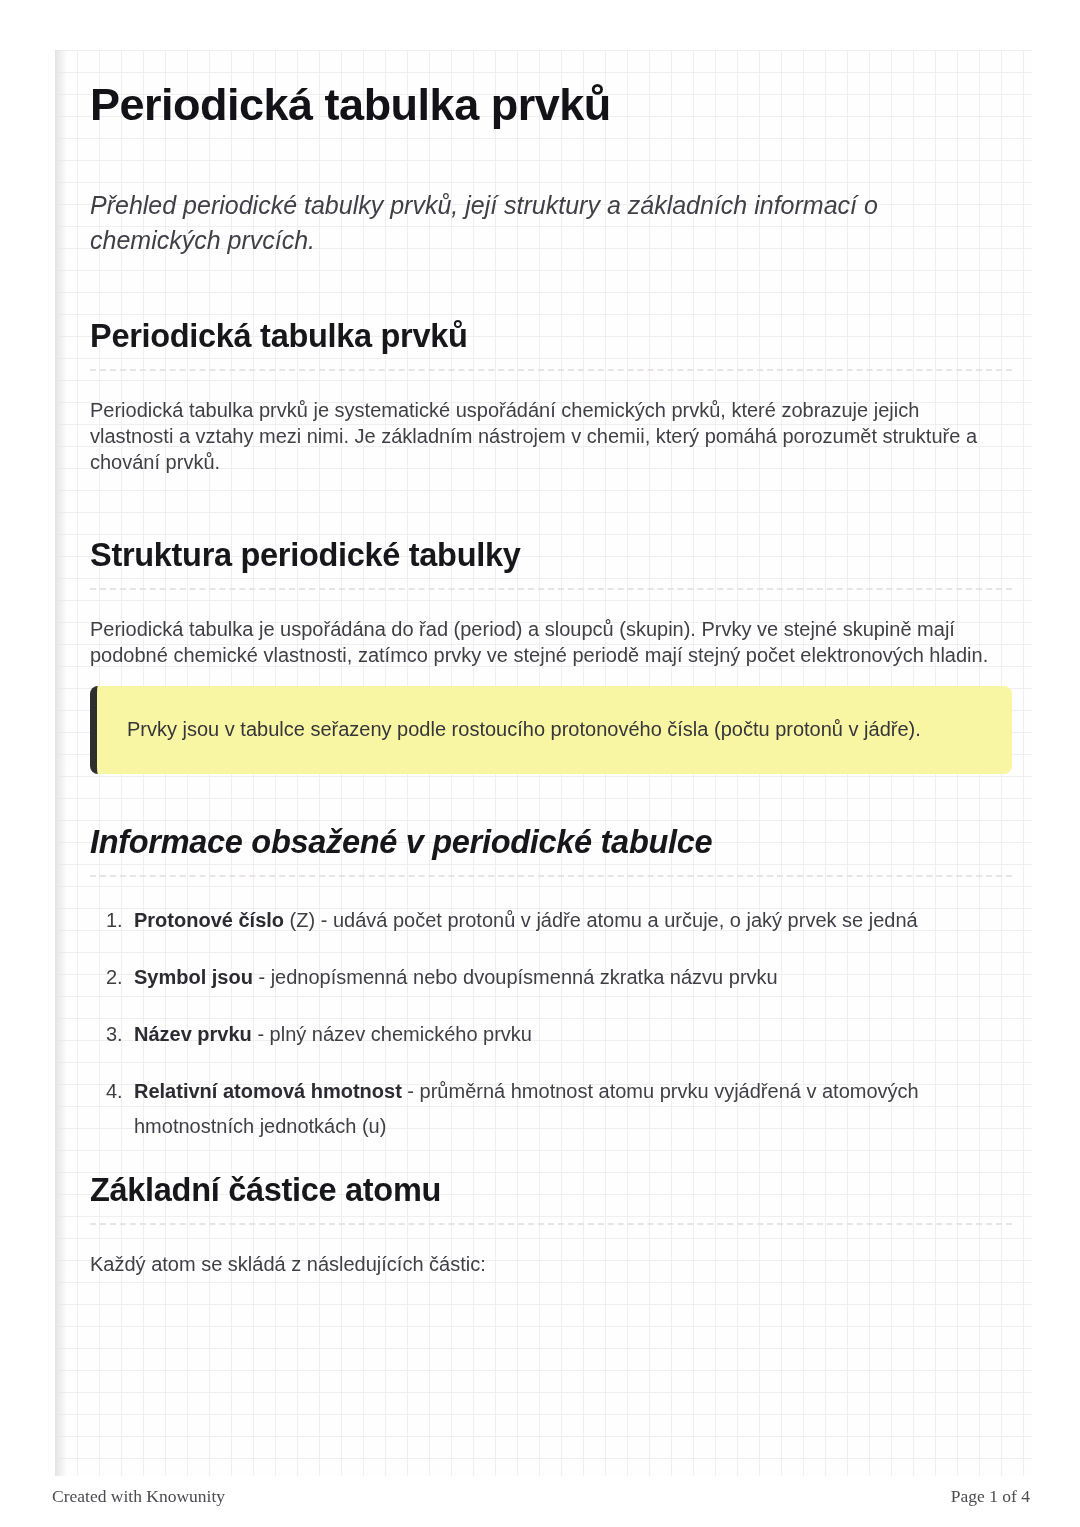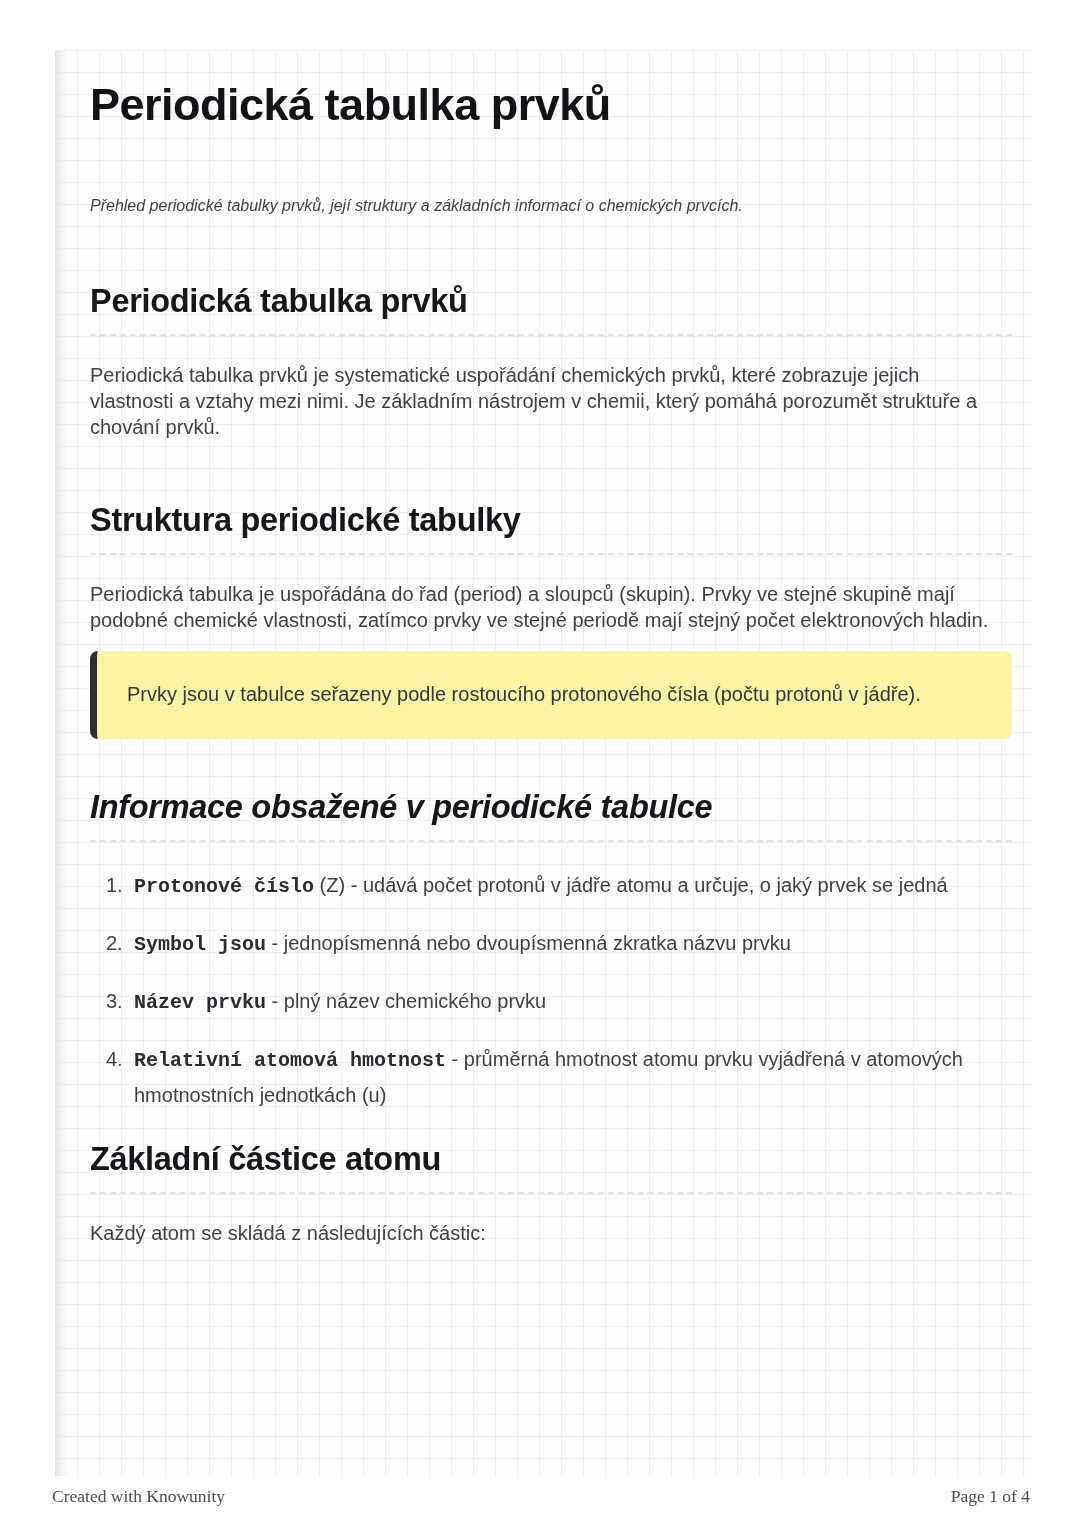--- a/index.html
+++ b/index.html
@@ -37,21 +37,21 @@
     margin: 0 0 56px 0;
     font-size: 45px;
     line-height: 1.2;
     font-weight: 800;
     letter-spacing: -0.5px;
     color: #131317;
   }
   .subtitle {
     margin: 0 0 58px 0;
     font-style: italic;
-    font-size: 16px;
+    font-size: 25px;
     line-height: 35px;
     color: #3f3f46;
     max-width: 885px;
   }
   h2 {
     font-size: 32.5px;
     line-height: 41px;
     font-weight: 800;
     letter-spacing: -0.3px;
     color: #17171b;
@@ -98,21 +98,20 @@
     max-width: 912px;
   }
   ol.info-list li .num {
     position: absolute;
     left: 16px; top: 0;
     color: #3f3f46;
   }
   ol.info-list li strong {
     font-weight: 700;
     color: #2b2b31;
-    font-family: Liberation Mono, monospace;
   }
   .footer {
     position: absolute;
     left: 52px; top: 1486px;
     width: 978px;
     display: flex;
     justify-content: space-between;
     align-items: flex-start;
     font-family: "Liberation Serif", serif;
     font-size: 17.5px;

